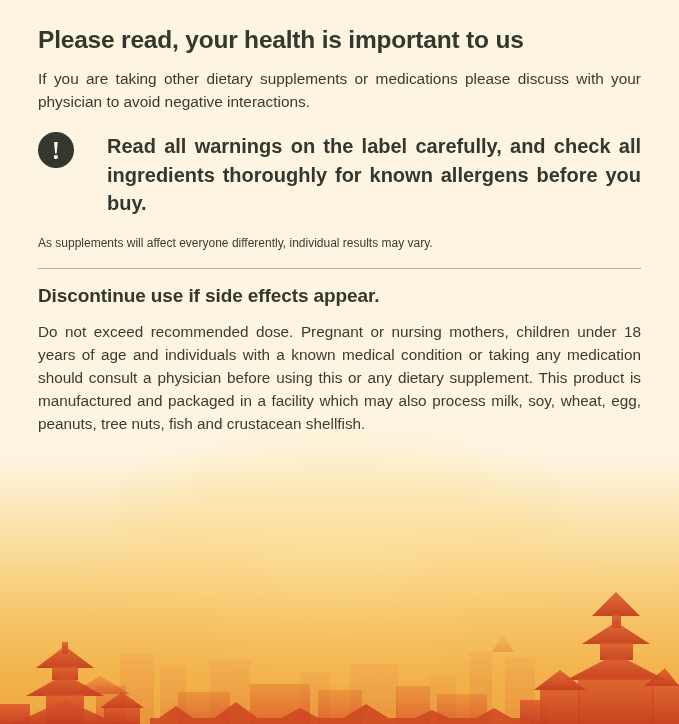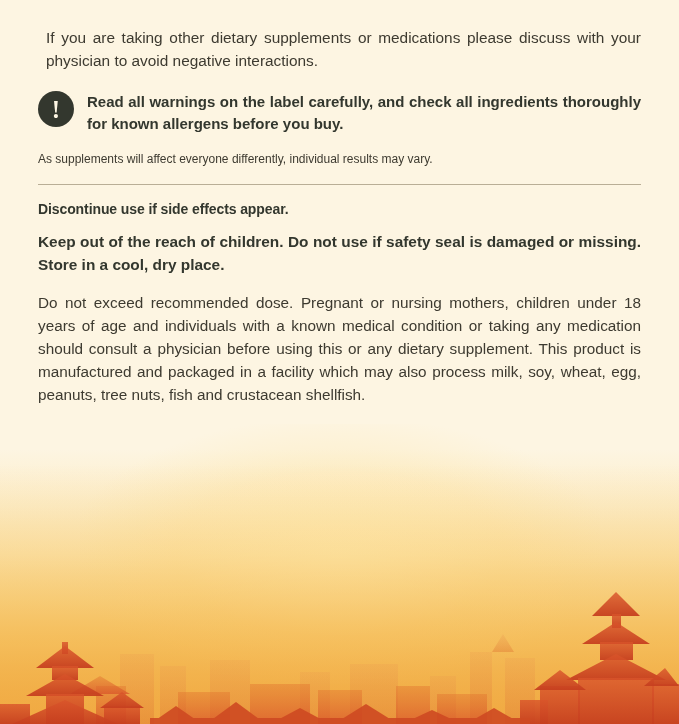--- a/index.html
+++ b/index.html
@@ -70,21 +70,21 @@
     font-weight: bold;
     letter-spacing: -0.2px;
     margin: 0 0 13px 0;
     color: #33372e;
     line-height: 1.15;
   }
 
   p.intro {
     font-size: 15.4px;
     line-height: 1.5;
-    margin: 0 0 18px 8px;
+    margin: 0 0 18px 0;
     color: #3d3a30;
     text-align: justify;
   }
 
   .warning-row {
     display: flex;
     align-items: flex-start;
     gap: 13px;
     margin: 0 0 17px 0;
   }
@@ -98,43 +98,44 @@
     display: flex;
     align-items: center;
     justify-content: center;
     font-size: 25px;
     font-weight: bold;
     line-height: 1;
     margin-top: 1px;
     font-family: "Liberation Serif", serif;
   }
   .warning-text {
-    font-size: 15px;
+    font-size: 20px;
     line-height: 1.42;
     font-weight: bold;
     color: #33372e;
     text-align: justify;
     padding-top: 1px;
+    margin-left: 20px;
   }
 
   p.vary {
     font-size: 12px;
     line-height: 1.45;
     margin: 0 0 16px 0;
     color: #3d3a30;
   }
 
   .divider {
     border: none;
     border-top: 1px solid #b9ae96;
     margin: 0 0 16px 0;
   }
 
   h2.subhead {
-    font-size: 14px;
+    font-size: 19px;
     font-weight: bold;
     margin: 0 0 14px 0;
     color: #33372e;
     letter-spacing: -0.1px;
   }
 
   p.keepout {
     font-size: 15.4px;
     font-weight: bold;
     line-height: 1.45;
@@ -159,35 +160,35 @@
     text-align: justify;
   }
 </style>
 </head>
 <body>
 
 <div class="page">
 
   <div class="content">
 
+    <h1 class="headline">Please read,  your health is important to us</h1>
 
     <p class="intro">If you are taking other dietary supplements or medications please discuss with your physician to avoid negative interactions.</p>
 
     <div class="warning-row">
       <div class="excl-icon">!</div>
       <div class="warning-text">Read all warnings on the label carefully, and check all ingredients thoroughly for known allergens before you buy.</div>
     </div>
 
     <p class="vary">As supplements will affect everyone differently, individual results may vary.</p>
 
     <hr class="divider">
 
     <h2 class="subhead">Discontinue use if side effects appear.</h2>
 
-    <p class="keepout">Keep out of the reach of children. Do not use if safety seal is damaged or missing. Store in a cool, dry place.</p>
 
 
     <p class="caution-body">Do not exceed recommended dose. Pregnant or nursing mothers, children under 18 years of age and individuals with a known medical condition or taking any medication should consult a physician before using this or any dietary supplement. This product is manufactured and packaged in a facility which may also process milk, soy, wheat, egg, peanuts, tree nuts, fish and crustacean shellfish.</p>
 
   </div>
 
   <div class="sun-glow"></div>
   <div class="haze"></div>
 
   <svg class="skyline" viewBox="0 0 679 190" preserveAspectRatio="none">

